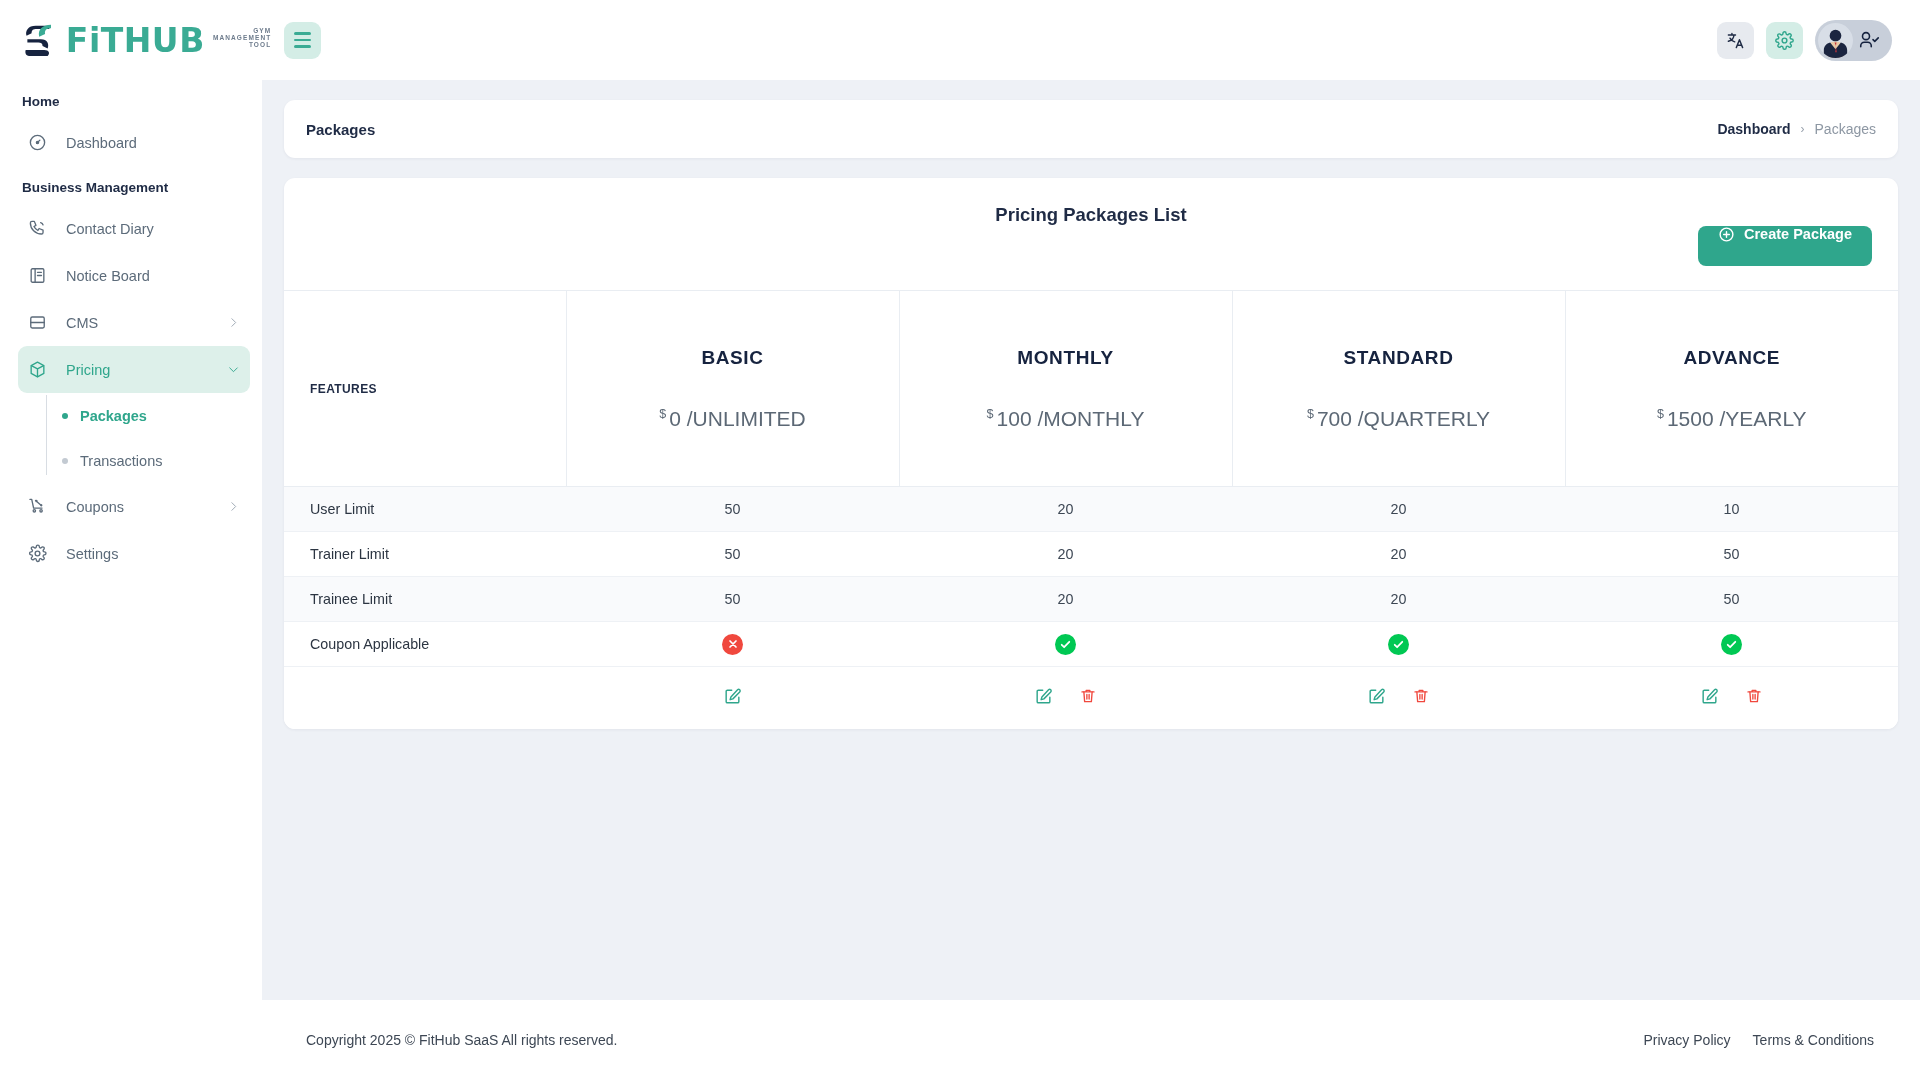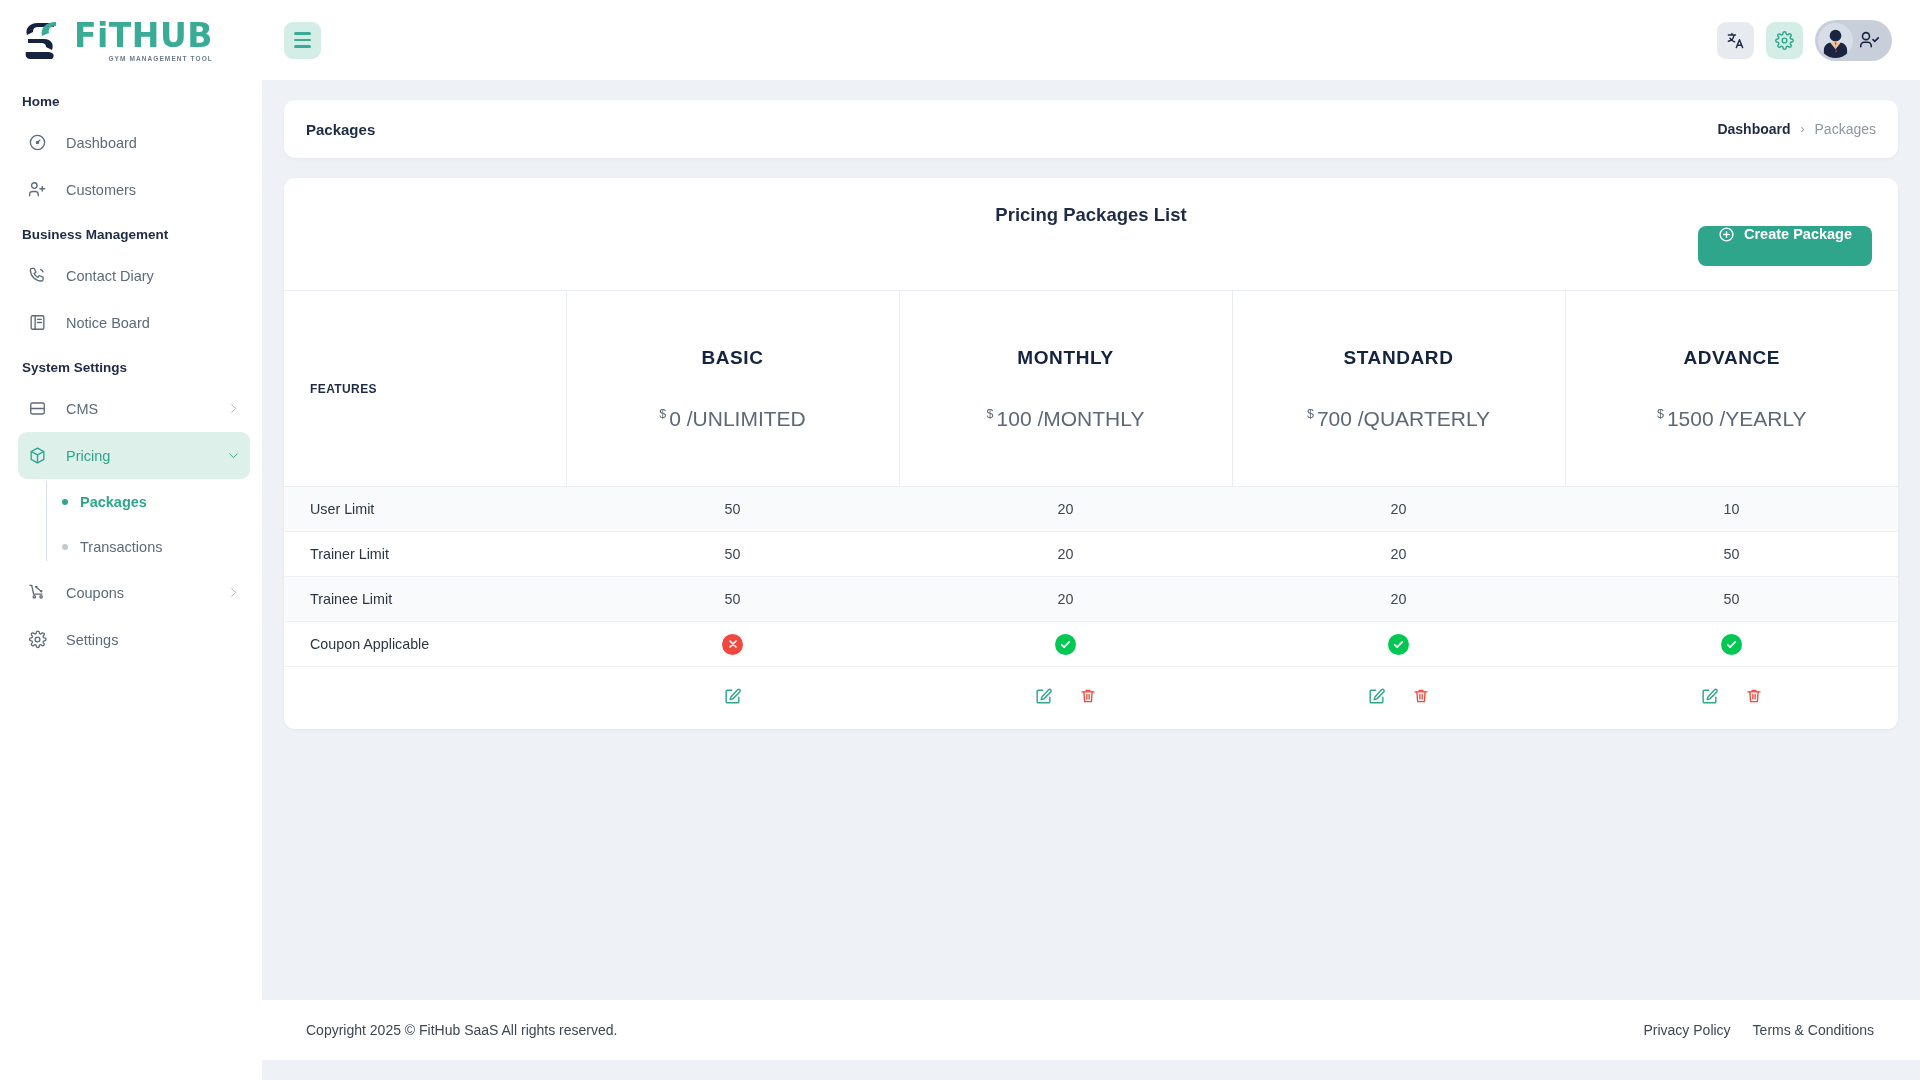--- a/index.html
+++ b/index.html
@@ -16,21 +16,21 @@
     width: 262px; height: 1080px;
     background: #ffffff;
     z-index: 5;
   }
   .logo-wrap {
     height: 80px; display: flex; align-items: center;
     padding-left: 24px;
   }
   .logo { display: flex; align-items: center; gap: 2px; }
   .logo-mark { width: 52px; height: 42px; }
-  .logo-txt { display: flex; flex-direction: column; margin-left: -4px; }
+  .logo-txt { display: flex; flex-direction: row; margin-left: -4px; }
   .logo-name {
     font-size: 33px; font-weight: 800; letter-spacing: .5px;
     color: #3aab94; line-height: 1; font-family: "DejaVu Sans", sans-serif;
   }
   .logo-sub {
     font-size: 6.5px; letter-spacing: 1.1px; color: #6d7b8c;
     text-align: right; margin-top: 3px; font-weight: 600;
   }
 
   .nav-section {
@@ -180,21 +180,21 @@
   .badge.no  { background: #f0483e; }
 
   .act-wrap { display: flex; align-items: center; justify-content: center; gap: 26px; }
   .act-btn { background: none; border: none; cursor: pointer; display: flex; padding: 0; }
   .act-btn.edit { color: #2fa68c; }
   .act-btn.del  { color: #f0483e; }
 
   
   .footer {
     position: absolute; left: 262px; top: 1000px;
-    width: 1658px; height: 60px; background: #fff;
+    width: 1658px; height: 80px; background: #fff;
     display: flex; align-items: center; padding: 0 46px 0 44px;
     font-size: 14px; color: #3d4754;
   }
   .footer-right { margin-left: auto; display: flex; gap: 22px; text-align: center; }
   .footer-right a { color: #3d4754; text-decoration: none; cursor: pointer; }
 </style>
 </head>
 <body>
 
 <aside class="sidebar">
@@ -217,51 +217,40 @@
       <div class="nav-item">
         <span class="ico">
           <svg width="19" height="19" viewBox="0 0 24 24" fill="none" stroke="currentColor" stroke-width="1.7" stroke-linecap="round" stroke-linejoin="round">
             <circle cx="12" cy="12" r="9"></circle>
             <path d="M15 9l-4 4"></path>
             <circle cx="12" cy="12" r="1.4" fill="currentColor"></circle>
           </svg>
         </span>
         <span class="lbl">Dashboard</span>
       </div>
-      <div class="nav-item">
-        <span class="ico">
-          <svg width="19" height="19" viewBox="0 0 24 24" fill="none" stroke="currentColor" stroke-width="1.7" stroke-linecap="round" stroke-linejoin="round">
-            <path d="M13 20v-1.5a4 4 0 0 0-4-4H6a4 4 0 0 0-4 4V20"></path>
-            <circle cx="8" cy="7" r="3.5"></circle>
-            <path d="M18 8v6M15 11h6"></path>
-          </svg>
-        </span>
-        <span class="lbl">Customers</span>
-      </div>
       <div class="nav-section">Business Management</div>
       <div class="nav-item">
         <span class="ico">
           <svg width="19" height="19" viewBox="0 0 24 24" fill="none" stroke="currentColor" stroke-width="1.7" stroke-linecap="round" stroke-linejoin="round">
             <path d="M5 3h3l2 5-2.5 1.5a12 12 0 0 0 5 5L14 12l5 2v3a2 2 0 0 1-2 2A14 14 0 0 1 3 5a2 2 0 0 1 2-2z"></path>
             <path d="M16 4.5a4 4 0 0 1 3 3"></path>
           </svg>
         </span>
         <span class="lbl">Contact Diary</span>
       </div>
       <div class="nav-item">
         <span class="ico">
           <svg width="19" height="19" viewBox="0 0 24 24" fill="none" stroke="currentColor" stroke-width="1.7" stroke-linecap="round" stroke-linejoin="round">
             <rect x="4" y="3.5" width="16" height="17" rx="1.6"></rect>
             <path d="M9 3.5v17"></path>
             <path d="M12 8h5M12 12h5"></path>
           </svg>
         </span>
         <span class="lbl">Notice Board</span>
       </div>
-      <div class="nav-section">System Settings</div>
       <div class="nav-item">
         <span class="ico">
           <svg width="19" height="19" viewBox="0 0 24 24" fill="none" stroke="currentColor" stroke-width="1.7" stroke-linecap="round" stroke-linejoin="round">
             <rect x="3.5" y="5" width="17" height="14" rx="1.8"></rect>
             <path d="M3.5 12h17"></path>
           </svg>
         </span>
         <span class="lbl">CMS</span>
         <span class="chev">
           <svg width="13" height="13" viewBox="0 0 24 24" fill="none" stroke="currentColor" stroke-width="1.7" stroke-linecap="round" stroke-linejoin="round">

